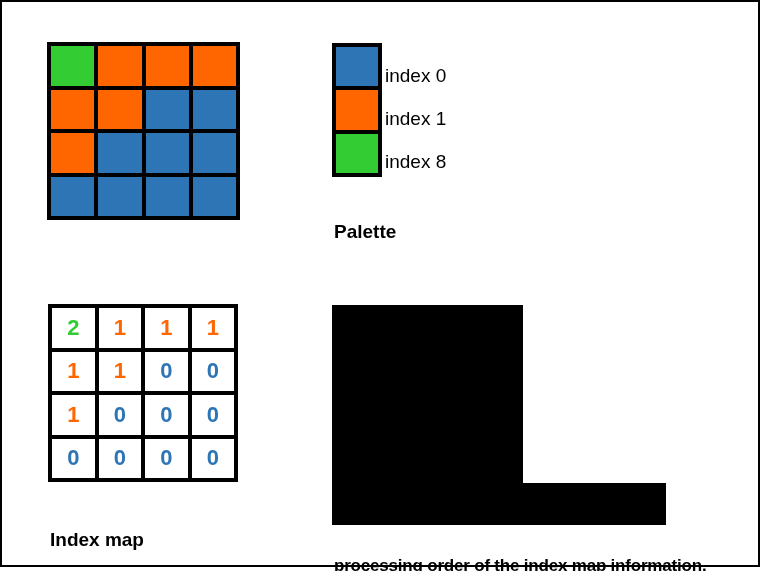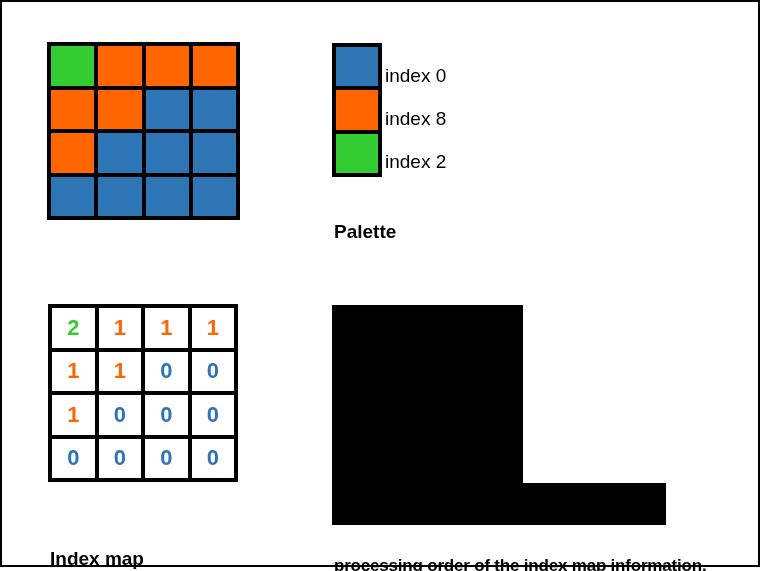--- a/index.html
+++ b/index.html
@@ -54,21 +54,21 @@
     position: absolute;
     font-weight: bold;
     font-size: 19px;
     color: #000;
     line-height: 1.15;
     white-space: nowrap;
     margin-top: 28px;
   }
   #block-label    { left: 52px;  top: 240px; }
   #palette-label  { left: 334px; top: 193px; }
-  #indexmap-label { left: 50px;  top: 520px; }
+  #indexmap-label { left: 50px;  top: 501px; }
   .pal-label {
     position: absolute;
     left: 385px;
     font-weight: normal;
     font-size: 19px;
     color: #000;
     line-height: 20px;
     white-space: nowrap;
   }
   .black-tall {
@@ -114,22 +114,22 @@
       <div style="background: rgb(46, 117, 182);"></div>
     </div>
 
   <div id="palette-stack" class="palette-stack">
       <div style="background: rgb(46, 117, 182);"></div>
       <div style="background: rgb(255, 102, 0);"></div>
       <div style="background: rgb(51, 204, 51);"></div>
     </div>
   <div id="palette-labels">
       <div class="pal-label" style="top: 66px;">index 0</div>
-      <div class="pal-label" style="top: 109px;">index 8</div>
-      <div class="pal-label" style="top: 152px;">index 2</div>
+      <div class="pal-label" style="top: 109px;">index 1</div>
+      <div class="pal-label" style="top: 152px;">index 8</div>
     </div>
   <div id="palette-label" class="label">Palette</div>
 
   <div id="index-grid" class="grid4">
       <div class="icell" style="color: rgb(51, 204, 51);">2</div>
       <div class="icell" style="color: rgb(255, 102, 0);">1</div>
       <div class="icell" style="color: rgb(255, 102, 0);">1</div>
       <div class="icell" style="color: rgb(255, 102, 0);">1</div>
       <div class="icell" style="color: rgb(255, 102, 0);">1</div>
       <div class="icell" style="color: rgb(255, 102, 0);">1</div>

